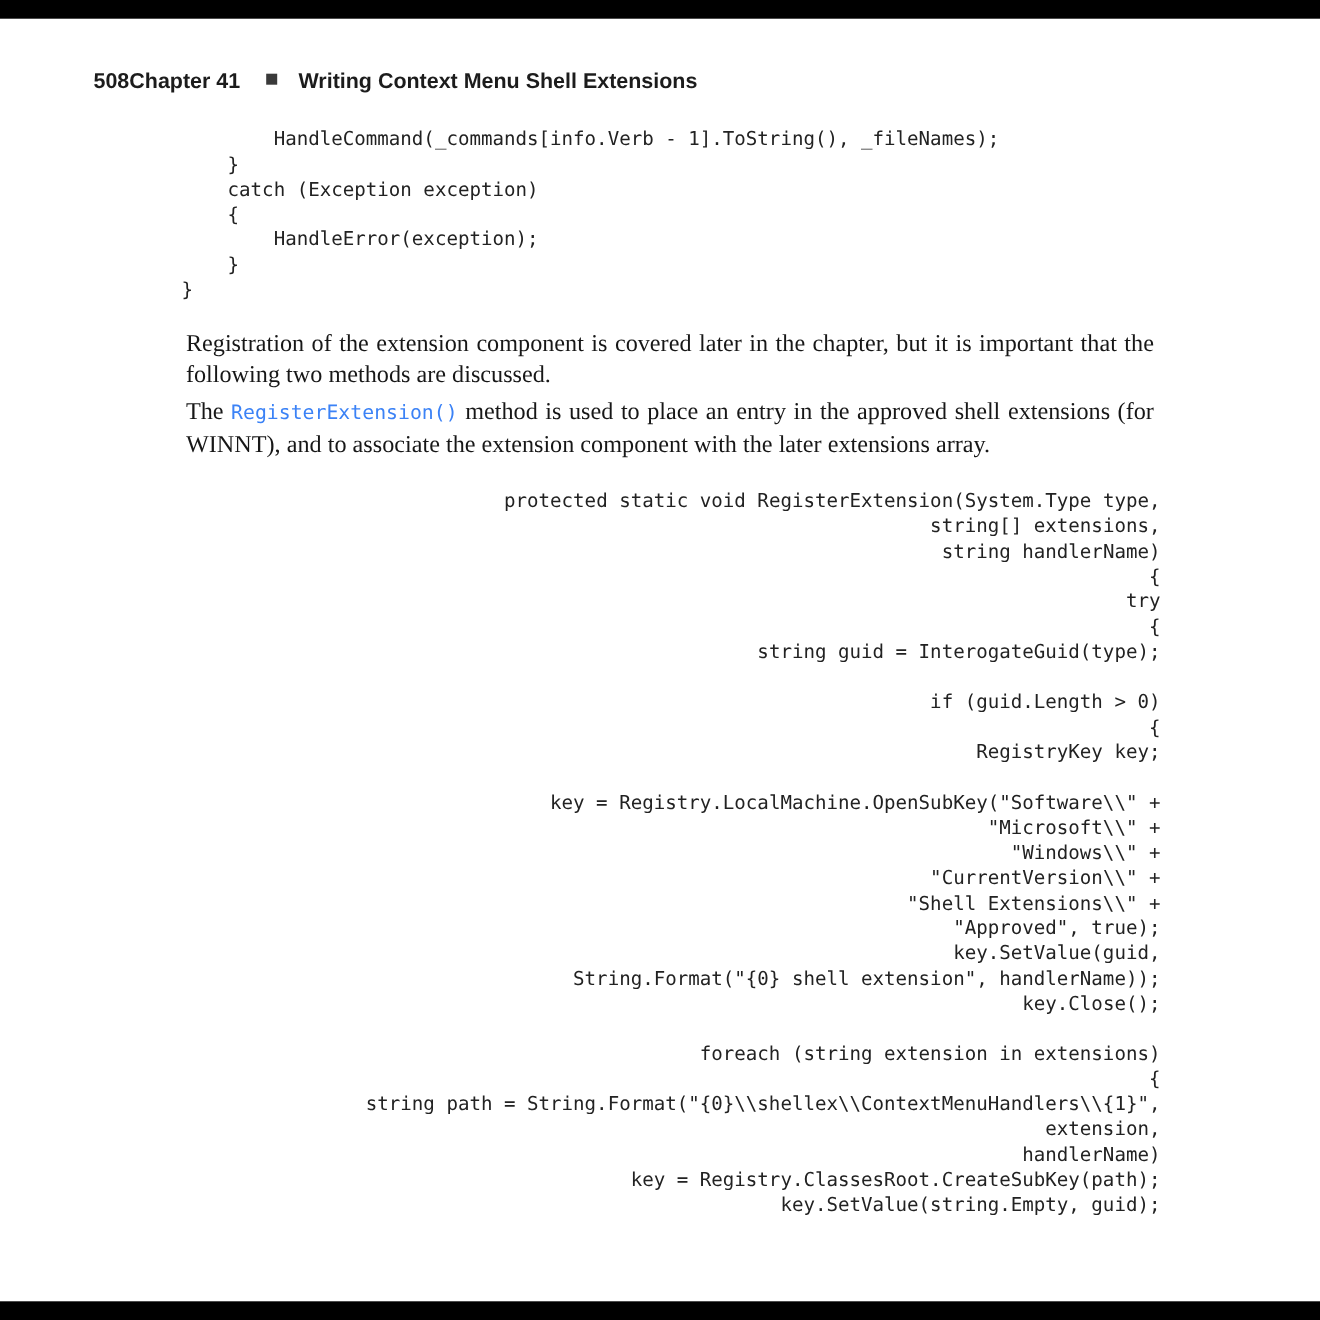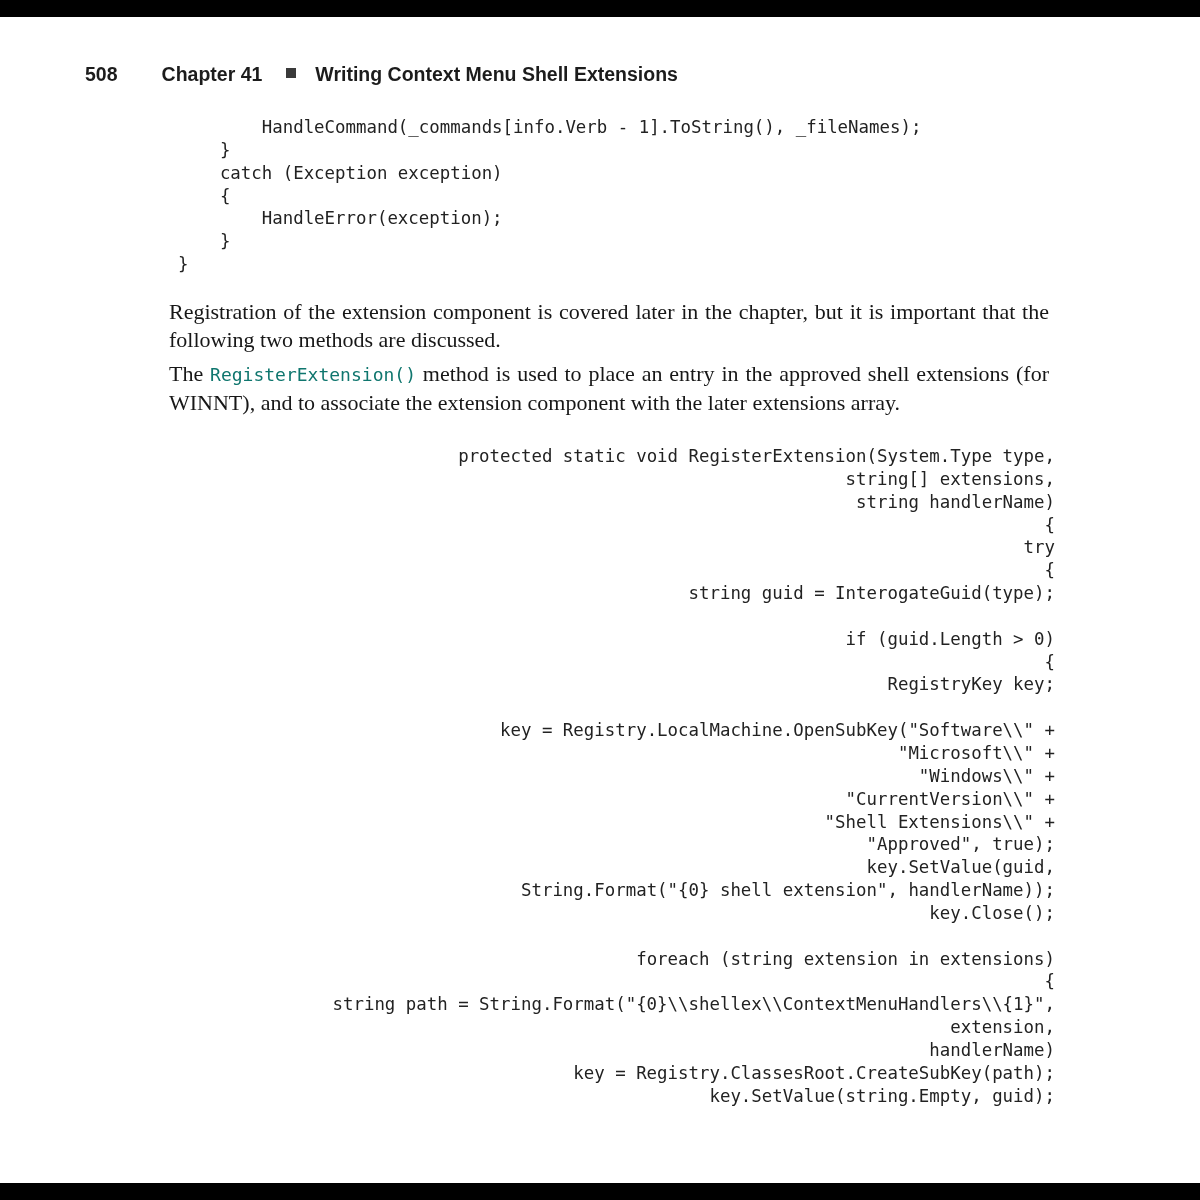--- a/index.html
+++ b/index.html
@@ -22,61 +22,61 @@
     position: absolute;
     left: 85px; top: 63px;
     display: flex;
     align-items: baseline;
     font-family: "Liberation Sans", sans-serif;
     font-weight: bold;
     font-size: 19.5px;
     color: #1c1c1c;
     white-space: nowrap;
   }
-  .page-number { margin-right: 44px; }
+  .page-number { }
   .chapter-label { margin-right: 24px; }
   .square-bullet {
     width: 10px; height: 10px;
     background: #3a3a3a;
     display: inline-block;
     margin-right: 19px;
     transform: translateY(-3px);
   }
 
   pre.code {
     position: absolute;
     left: 165px;
     margin: 0;
     font-family: "DejaVu Sans Mono", monospace;
     font-size: 17.4px;
     line-height: 22.85px;
     color: #222222;
     white-space: pre;
   }
-  pre.code-1 { top: 116px; margin-left: 13px; }
+  pre.code-1 { top: 116px; }
   pre.code-2 { top: 445px; text-align: right; }
 
   p.bodytext {
     position: absolute;
     left: 165px;
     width: 880px;
     margin: 4px;
     font-family: "Liberation Serif", serif;
     font-size: 22px;
     line-height: 27.5px;
     text-align: justify;
     color: #171717;
   }
   p.para-1 { top: 294px; }
   p.para-2 { top: 356px; }
 
   code.inline-code {
     font-family: "DejaVu Sans Mono", monospace;
     font-size: 18px;
-    color: #0f766e;
+    color: #3b82f6;
   }
 </style>
 </head>
 <body>
 
 <div class="letterbox top"></div>
 
 <header class="page-header">
   <span class="page-number">508</span>
   <span class="chapter-label">Chapter 41</span>

